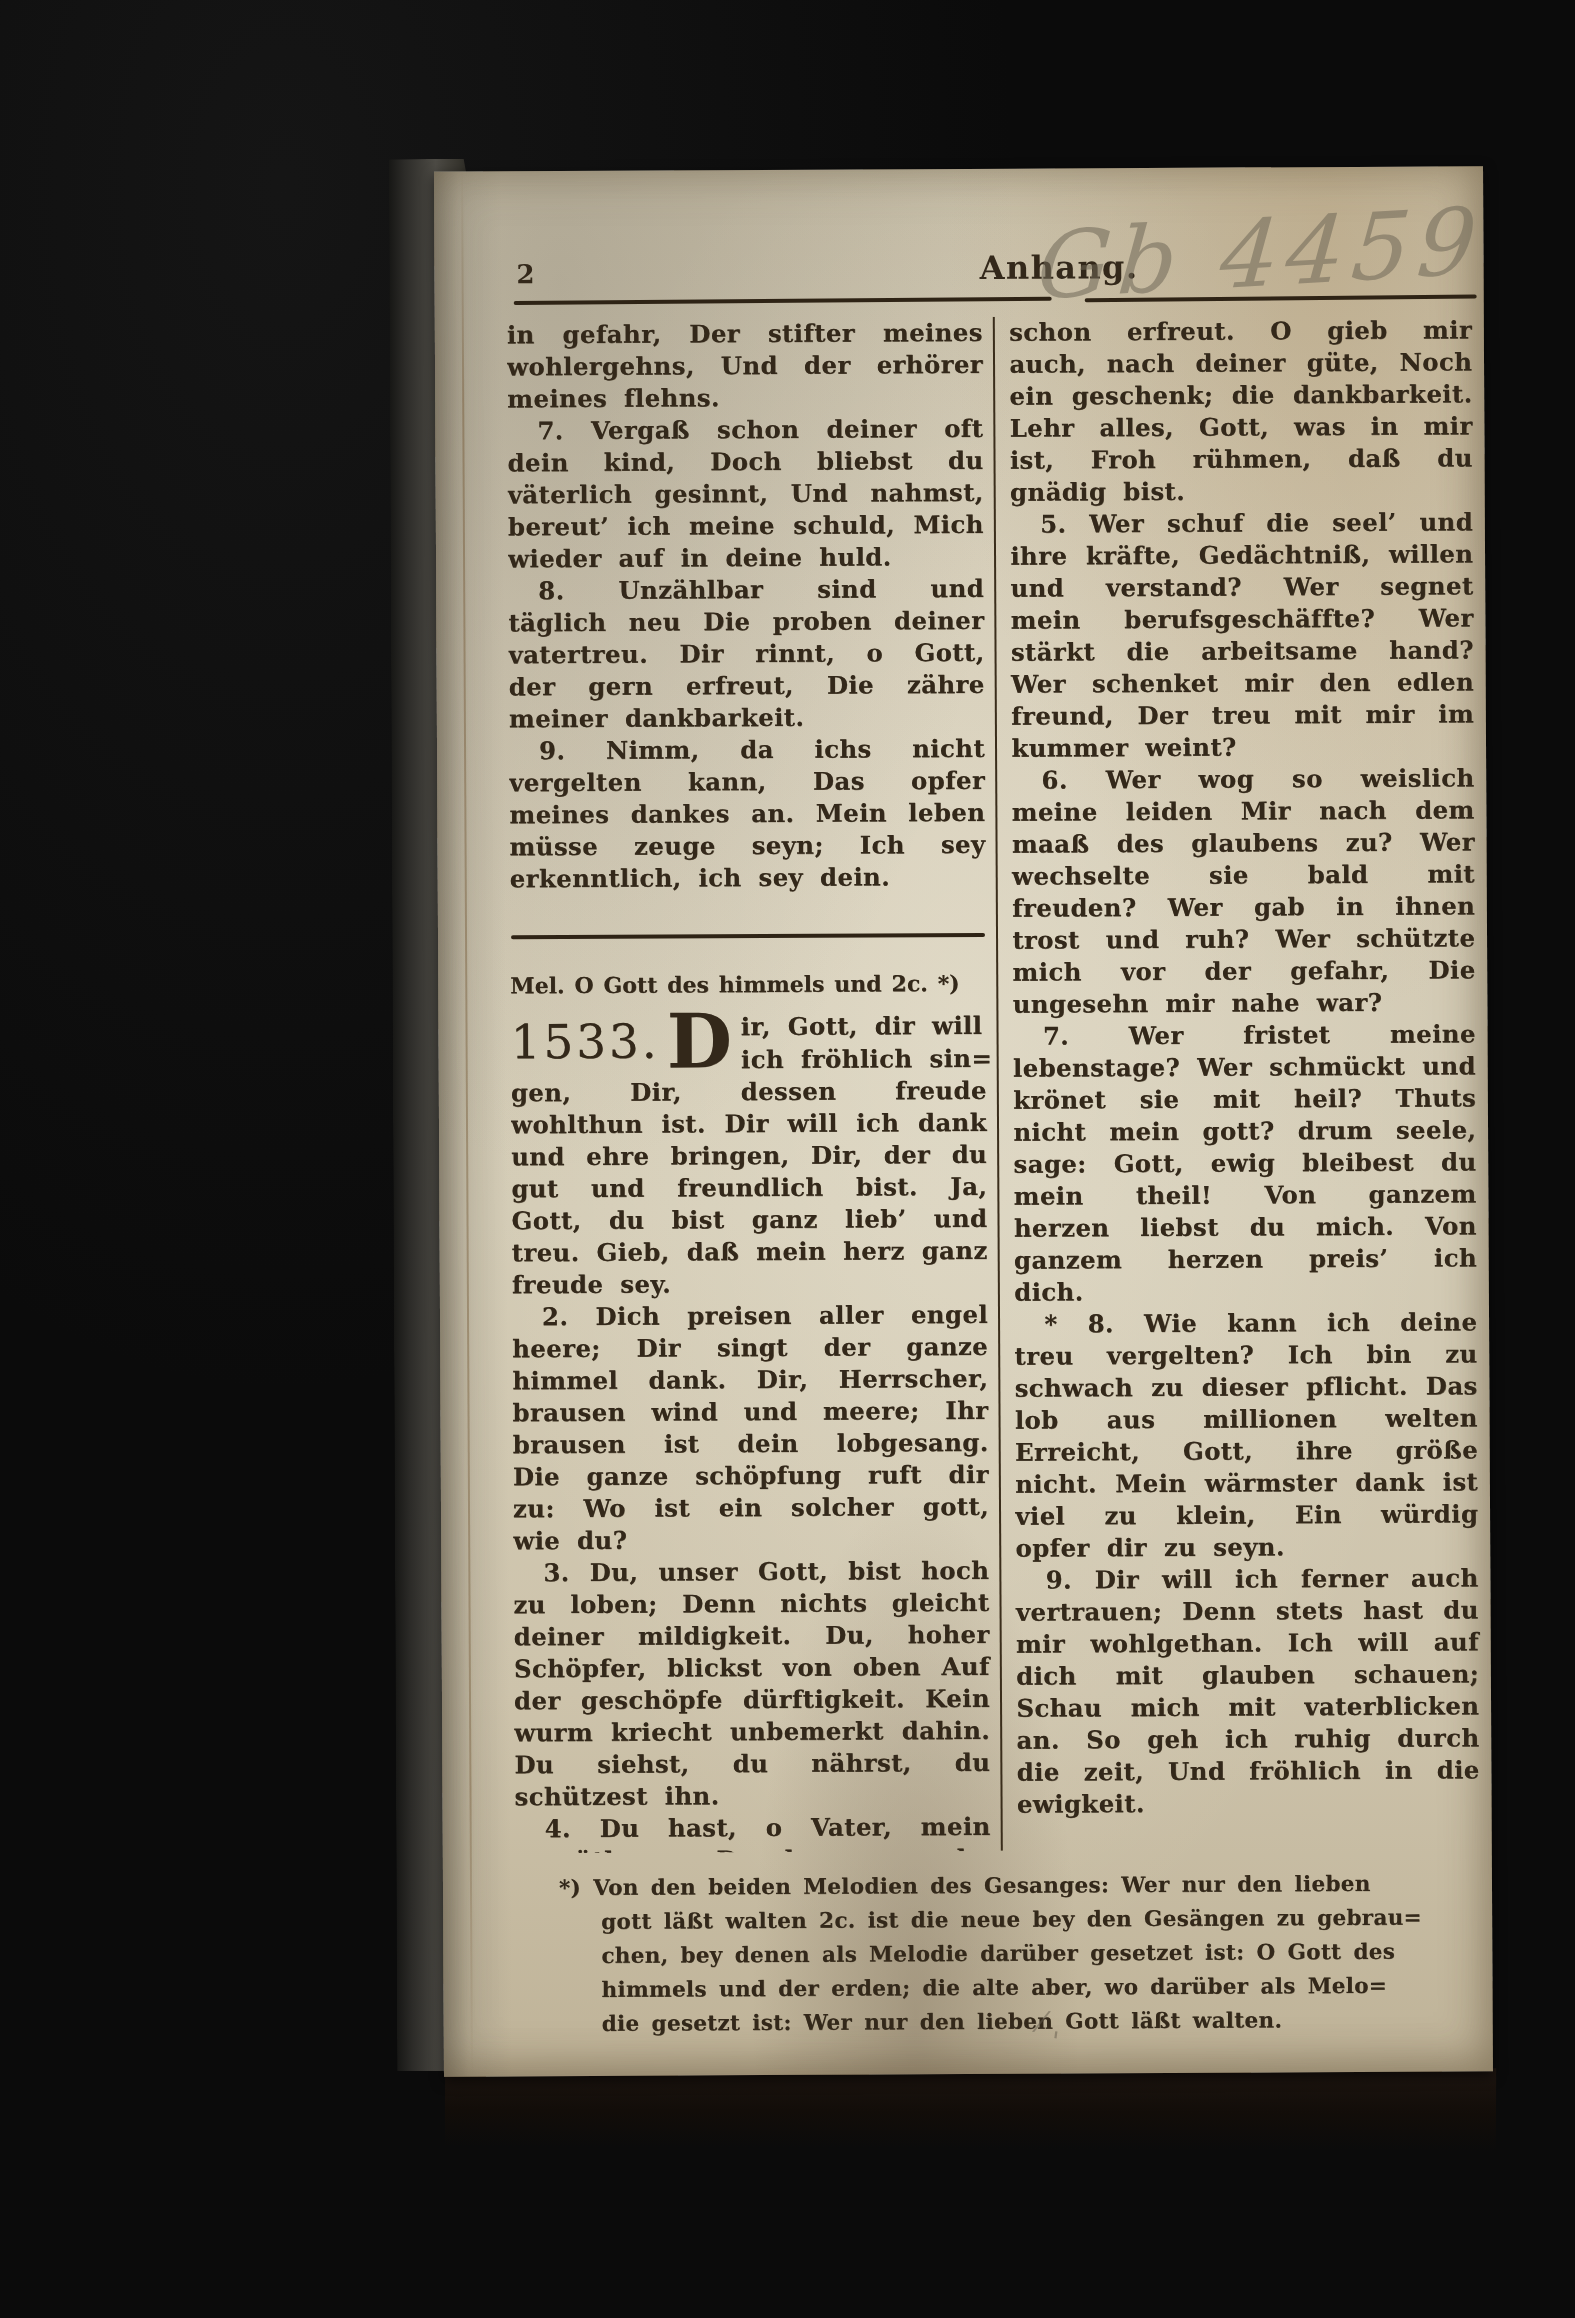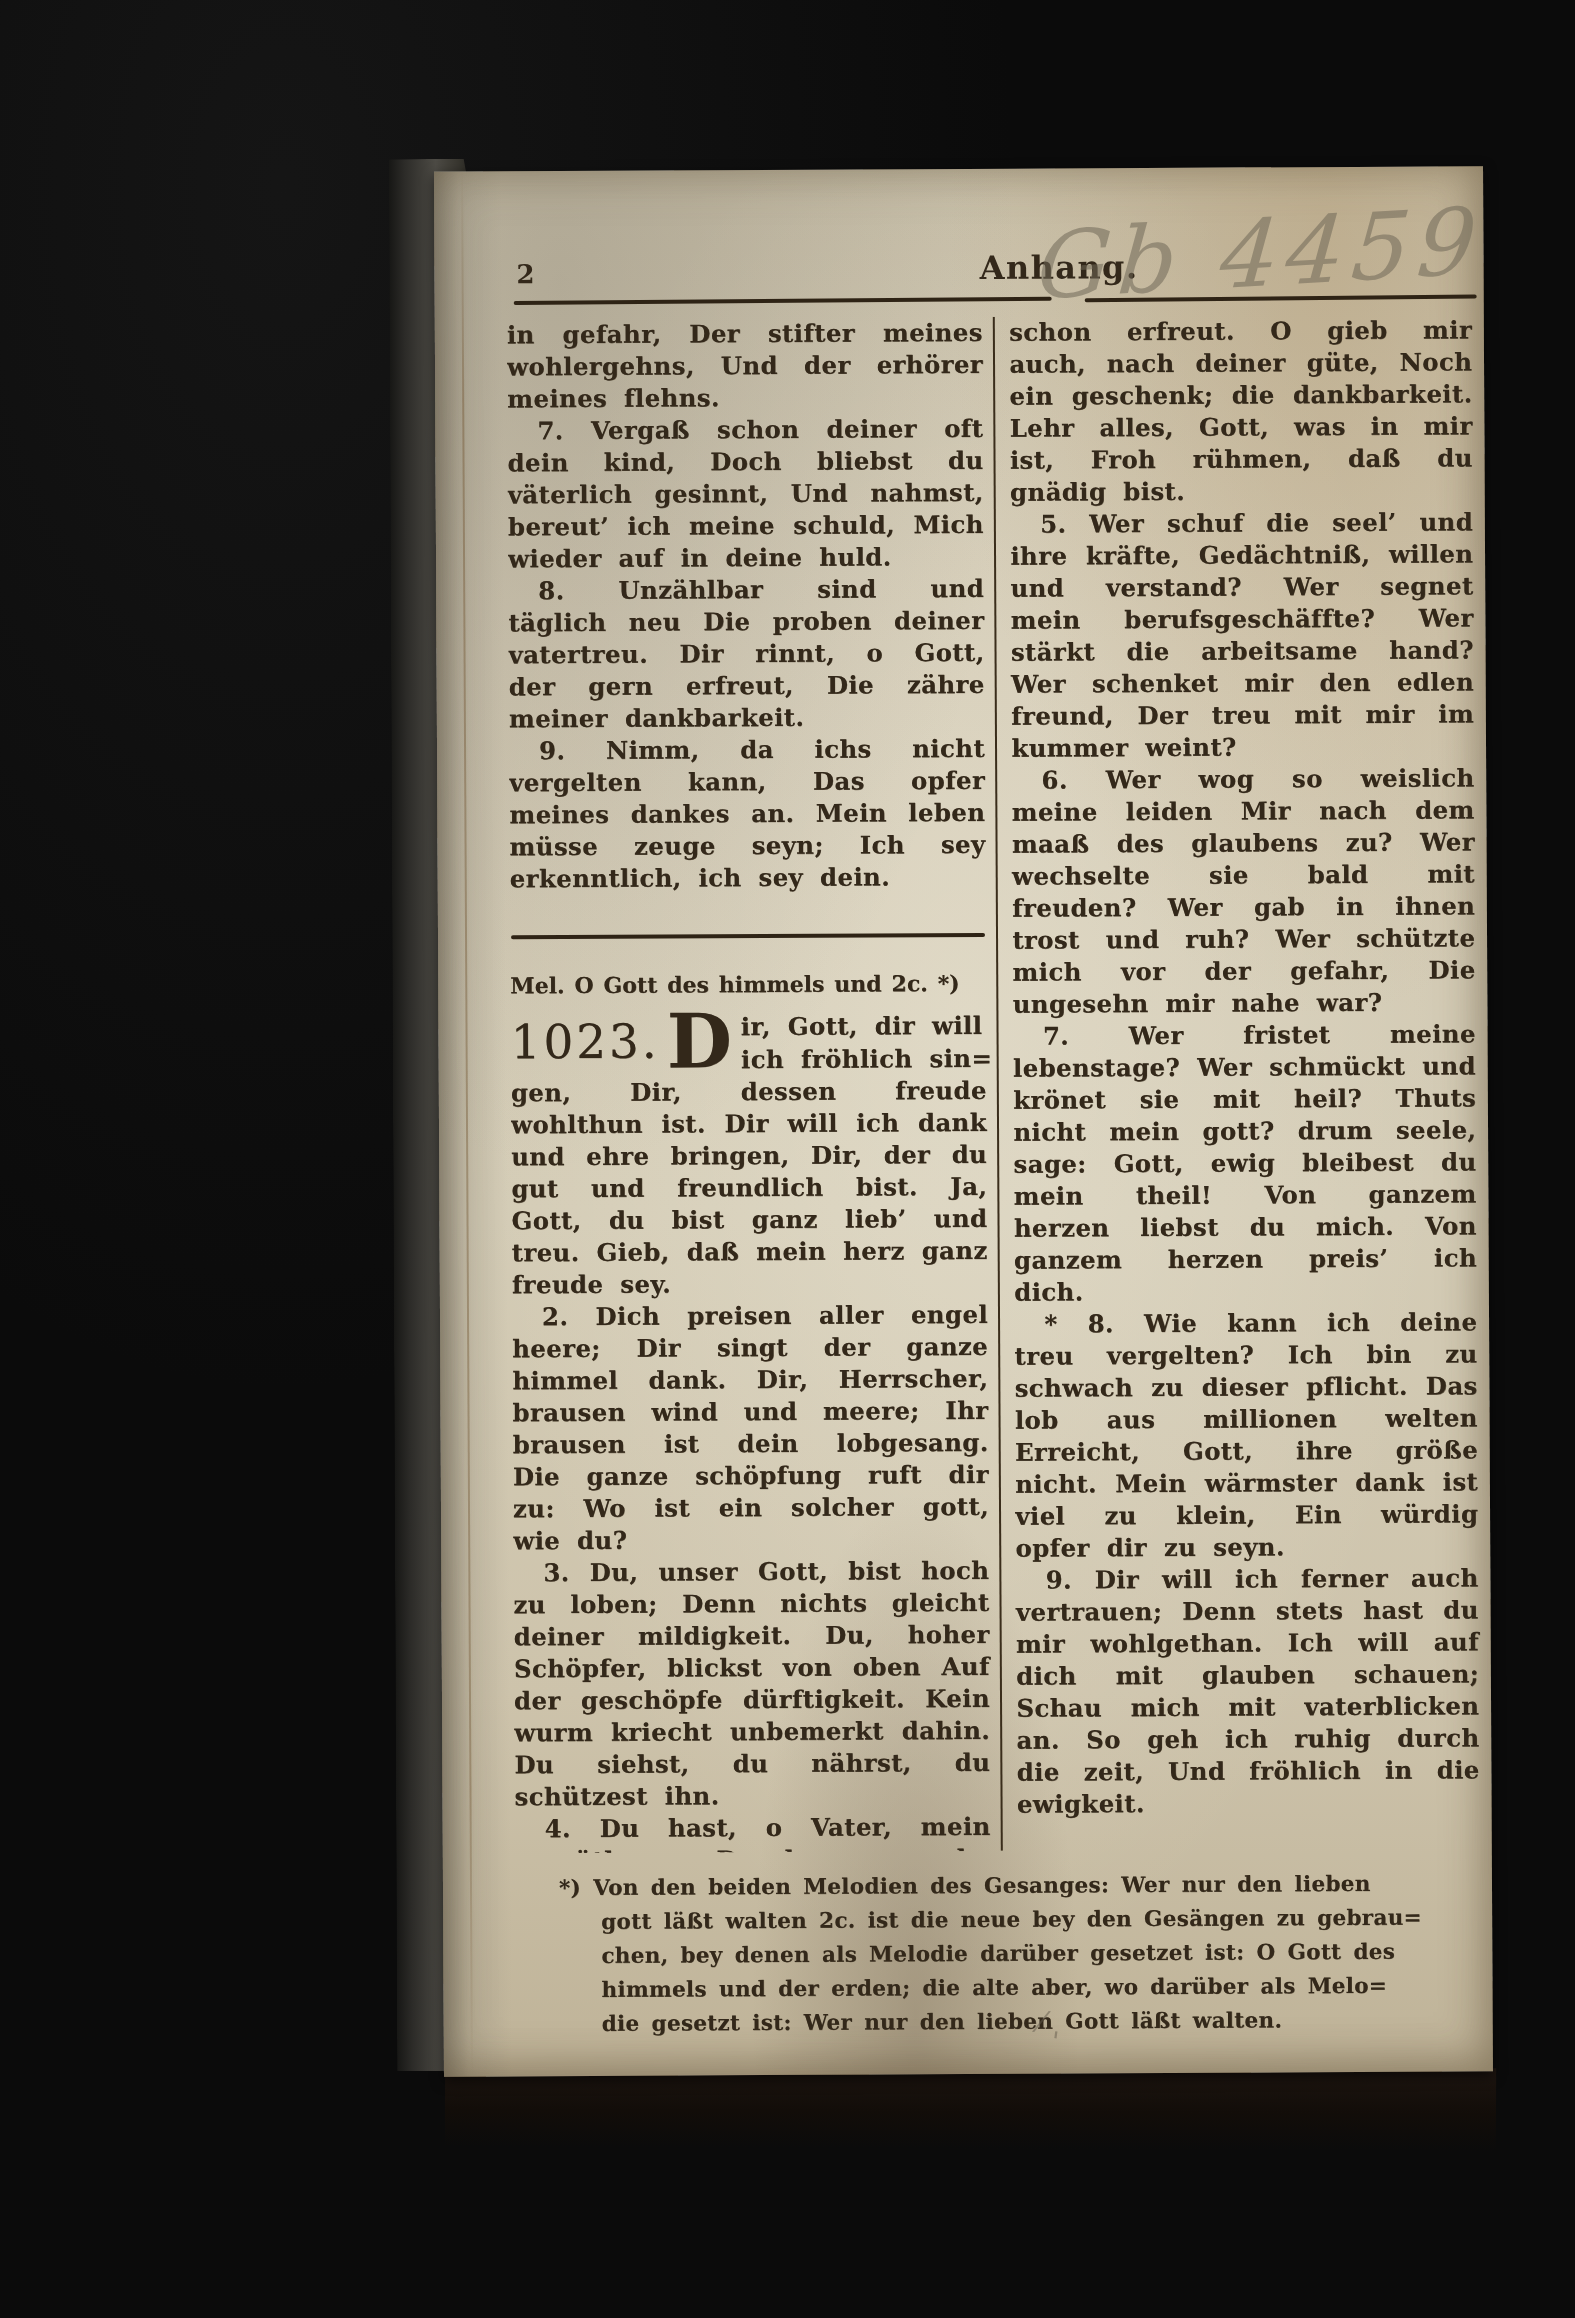--- a/index.html
+++ b/index.html
@@ -109,21 +109,21 @@
           <p class="noindent">in gefahr, Der stifter meines wohlergehns, Und der erhörer meines flehns.</p>
           <p class="verse">7. Vergaß schon deiner oft dein kind, Doch bliebst du väterlich gesinnt, Und nahmst, bereut’ ich meine schuld, Mich wieder auf in deine huld.</p>
           <p class="verse">8. Unzählbar sind und täglich neu Die proben deiner vatertreu. Dir rinnt, o Gott, der gern erfreut, Die zähre meiner dankbarkeit.</p>
           <p class="verse">9. Nimm, da ichs nicht vergelten kann, Das opfer meines dankes an. Mein leben müsse zeuge seyn; Ich sey erkenntlich, ich sey dein.</p>
 
           <div class="section-rule"></div>
 
           <p class="mel">Mel. O Gott des himmels und 2c. *)</p>
 
           <div class="hymn-head">
-            <span class="hymn-num">1023.</span>
+            <span class="hymn-num">1533.</span>
             <span class="initial">D</span>
             <span class="open-lines">
               <span>ir, Gott, dir will</span>
               <span>ich fröhlich sin=</span>
             </span>
           </div>
 
           <p class="noindent">gen, Dir, dessen freude wohlthun ist. Dir will ich dank und ehre bringen, Dir, der du gut und freundlich bist. Ja, Gott, du bist ganz lieb’ und treu. Gieb, daß mein herz ganz freude sey.</p>
           <p class="verse">2. Dich preisen aller engel heere; Dir singt der ganze himmel dank. Dir, Herrscher, brausen wind und meere; Ihr brausen ist dein lobgesang. Die ganze schöpfung ruft dir zu: Wo ist ein solcher gott, wie du?</p>
           <p class="verse">3. Du, unser Gott, bist hoch zu loben; Denn nichts gleicht deiner mildigkeit. Du, hoher Schöpfer, blickst von oben Auf der geschöpfe dürftigkeit. Kein wurm kriecht unbemerkt dahin. Du siehst, du nährst, du schützest ihn.</p>

